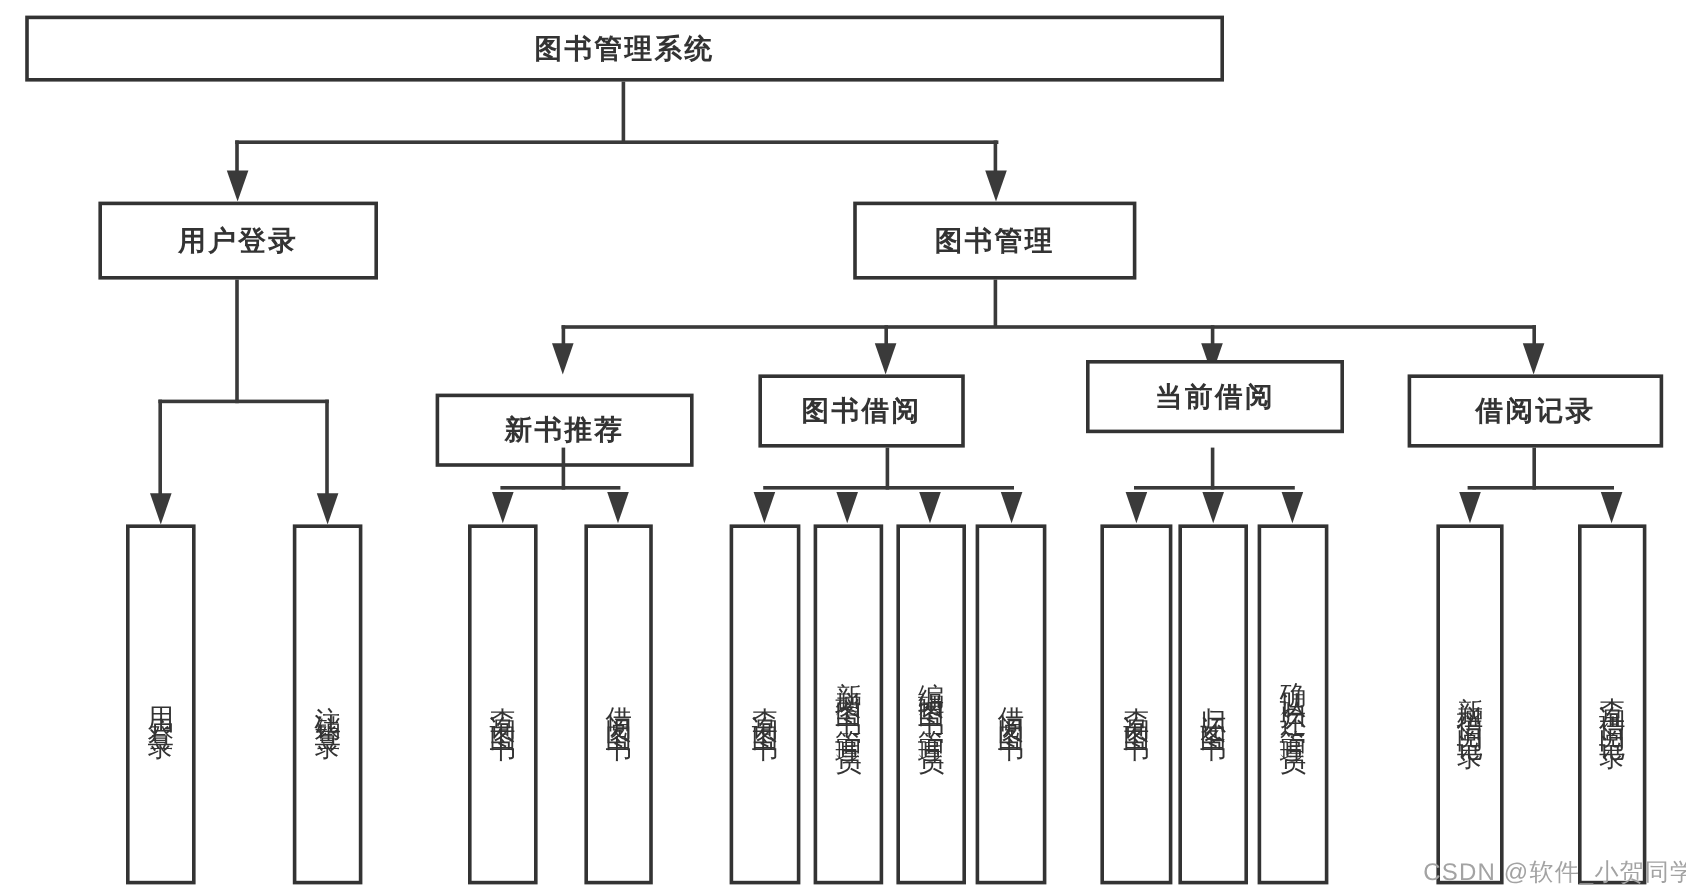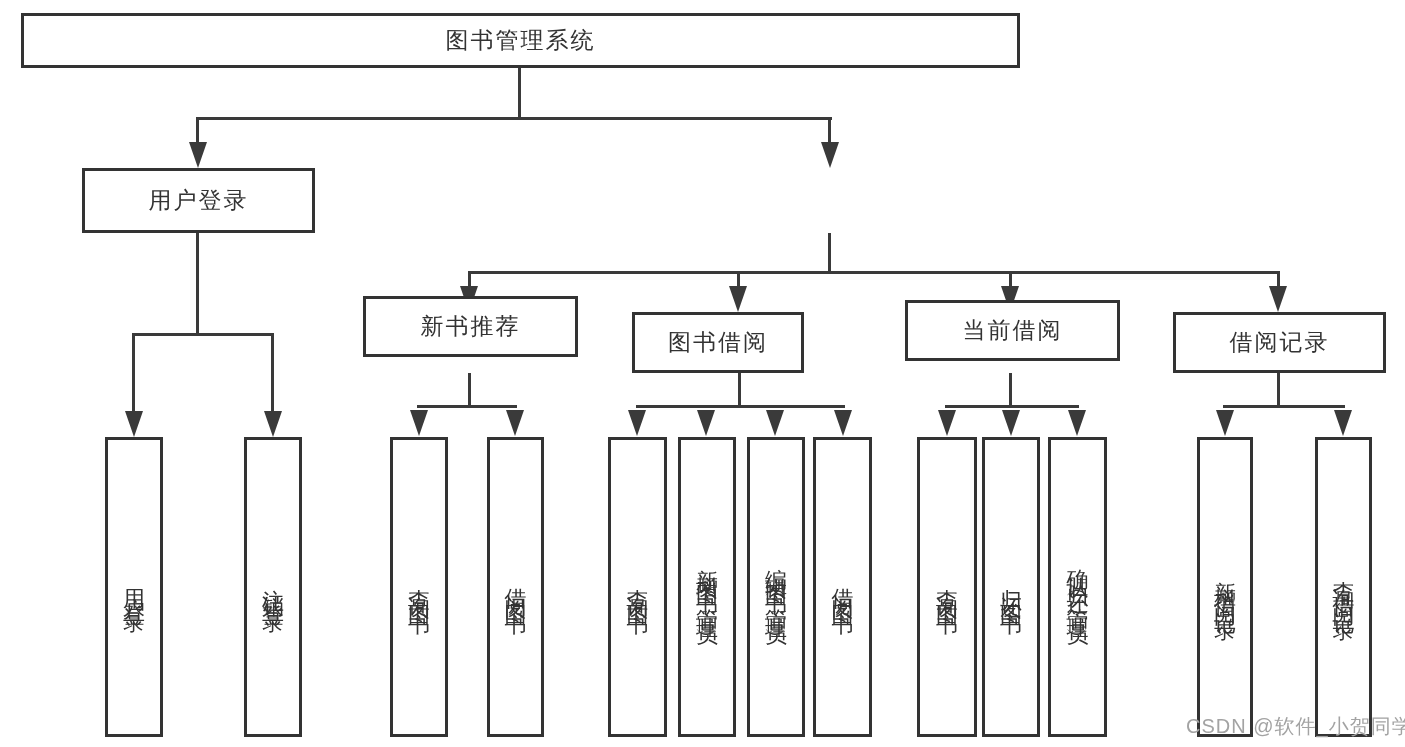--- a/index.html
+++ b/index.html
@@ -9,21 +9,21 @@
     font-family:"Liberation Sans","DejaVu Sans",sans-serif;
     overflow:hidden;
   }
   .box{
     position:absolute;box-sizing:border-box;
     border:3px solid var(--box_border,#333333);
     background:#ffffff;
     display:flex;align-items:center;justify-content:center;
     color:var(--text,#333333);
   }
-  .box.h{font-size:23px;letter-spacing:2px;white-space:nowrap;}
+  .box.h{font-size:23px;letter-spacing:2px;white-space:nowrap;font-weight:bold;}
   .box.v .vtext{
     writing-mode:vertical-rl;text-orientation:mixed;
     font-size:22px;letter-spacing:8px;line-height:1;white-space:nowrap;
   }
   .line{position:absolute;background:var(--line,#3a3a3a);}
   .arrow{
     position:absolute;width:0;height:0;
     border-left:9px solid transparent;border-right:9px solid transparent;
     border-top:26px solid var(--line,#3a3a3a);
   }
@@ -45,40 +45,43 @@
   <div class="line" style="left:518px;top:68px;width:3px;height:52px"></div>
   <div class="line" style="left:196px;top:117px;width:636px;height:3px"></div>
   <div class="line" style="left:196px;top:117px;width:3px;height:28px"></div>
   <div class="line" style="left:828px;top:117px;width:3px;height:28px"></div>
   <div class="arrow" style="left:189px;top:142px"></div>
   <div class="arrow" style="left:821px;top:142px"></div>
 
   <div class="box h" style="left:82px;top:168px;width:233px;height:65px">
     <span>用户登录</span>
   </div>
+  <div class="box h" style="left:711px;top:168px;width:236px;height:65px">
+    <span>图书管理</span>
+  </div>
 
   <div class="line" style="left:196px;top:233px;width:3px;height:103px"></div>
   <div class="line" style="left:132px;top:333px;width:142px;height:3px"></div>
   <div class="line" style="left:132px;top:333px;width:3px;height:80px"></div>
   <div class="line" style="left:271px;top:333px;width:3px;height:80px"></div>
   <div class="arrow" style="left:125px;top:411px"></div>
   <div class="arrow" style="left:264px;top:411px"></div>
 
   <div class="line" style="left:828px;top:233px;width:3px;height:40px"></div>
   <div class="line" style="left:468px;top:271px;width:812px;height:3px"></div>
   <div class="line" style="left:468px;top:271px;width:3px;height:18px"></div>
   <div class="line" style="left:737px;top:271px;width:3px;height:18px"></div>
   <div class="line" style="left:1009px;top:271px;width:3px;height:18px"></div>
   <div class="line" style="left:1277px;top:271px;width:3px;height:18px"></div>
   <div class="arrow" style="left:460px;top:286px"></div>
   <div class="arrow" style="left:729px;top:286px"></div>
   <div class="arrow" style="left:1001px;top:286px"></div>
   <div class="arrow" style="left:1269px;top:286px"></div>
 
-  <div class="box h" style="left:363px;top:296px;width:215px;height:61px">
+  <div class="box h" style="left:363px;top:328px;width:215px;height:61px">
     <span>新书推荐</span>
   </div>
   <div class="box h" style="left:632px;top:312px;width:172px;height:61px">
     <span>图书借阅</span>
   </div>
   <div class="box h" style="left:905px;top:300px;width:215px;height:61px">
     <span>当前借阅</span>
   </div>
   <div class="box h" style="left:1173px;top:312px;width:213px;height:61px">
     <span>借阅记录</span>

